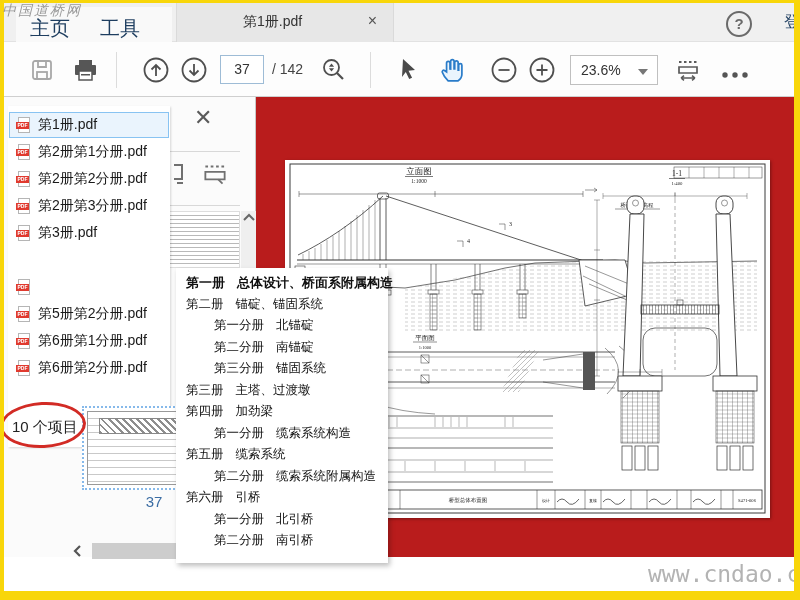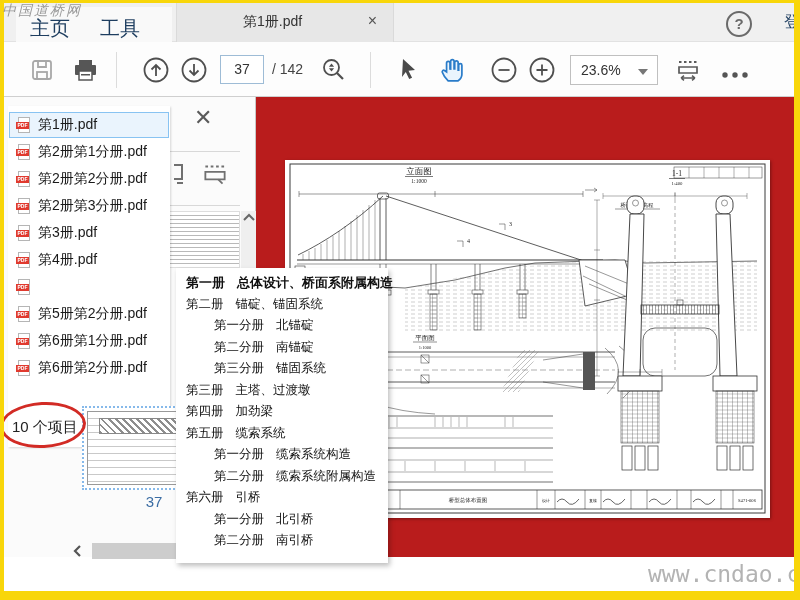--- a/index.html
+++ b/index.html
@@ -419,27 +419,20 @@
         </span>
         <span>第2册第3分册.pdf</span>
       </div>
     <div class="file-row" style="top:114px;">
         <span class="pdficon">
           <span class="pg"></span>
           <span class="bar">PDF</span>
         </span>
         <span>第3册.pdf</span>
       </div>
-    <div class="file-row" style="top:141px;">
-        <span class="pdficon">
-          <span class="pg"></span>
-          <span class="bar">PDF</span>
-        </span>
-        <span>第4册.pdf</span>
-      </div>
     <div class="file-row" style="top:168px;">
         <span class="pdficon">
           <span class="pg"></span>
           <span class="bar">PDF</span>
         </span>
       </div>
     <div class="file-row" style="top:195px;">
         <span class="pdficon">
           <span class="pg"></span>
           <span class="bar">PDF</span>
@@ -465,22 +458,22 @@
   <div class="red-ellipse"></div>
 
   <div class="toc">
     <div class="toc-row l0"><span class="lab">第一册</span><span class="ttl">总体设计、桥面系附属构造</span></div>
     <div class="toc-row l0"><span class="lab">第二册</span><span class="ttl">锚碇、锚固系统</span></div>
     <div class="toc-row l1"><span class="lab">第一分册</span><span class="ttl">北锚碇</span></div>
     <div class="toc-row l1"><span class="lab">第二分册</span><span class="ttl">南锚碇</span></div>
     <div class="toc-row l1"><span class="lab">第三分册</span><span class="ttl">锚固系统</span></div>
     <div class="toc-row l0"><span class="lab">第三册</span><span class="ttl">主塔、过渡墩</span></div>
     <div class="toc-row l0"><span class="lab">第四册</span><span class="ttl">加劲梁</span></div>
+    <div class="toc-row l1"><span class="lab">第一分册</span><span class="ttl">缆索系统构造</span></div>
     <div class="toc-row l0"><span class="lab">第五册</span><span class="ttl">缆索系统</span></div>
-    <div class="toc-row l1"><span class="lab">第一分册</span><span class="ttl">缆索系统构造</span></div>
     <div class="toc-row l1"><span class="lab">第二分册</span><span class="ttl">缆索系统附属构造</span></div>
     <div class="toc-row l0"><span class="lab">第六册</span><span class="ttl">引桥</span></div>
     <div class="toc-row l1"><span class="lab">第一分册</span><span class="ttl">北引桥</span></div>
     <div class="toc-row l1"><span class="lab">第二分册</span><span class="ttl">南引桥</span></div>
   </div>
 
   <div class="wm-bottom">www.cndao.com</div>
 
   <div class="frame top"></div>
   <div class="frame left"></div>

